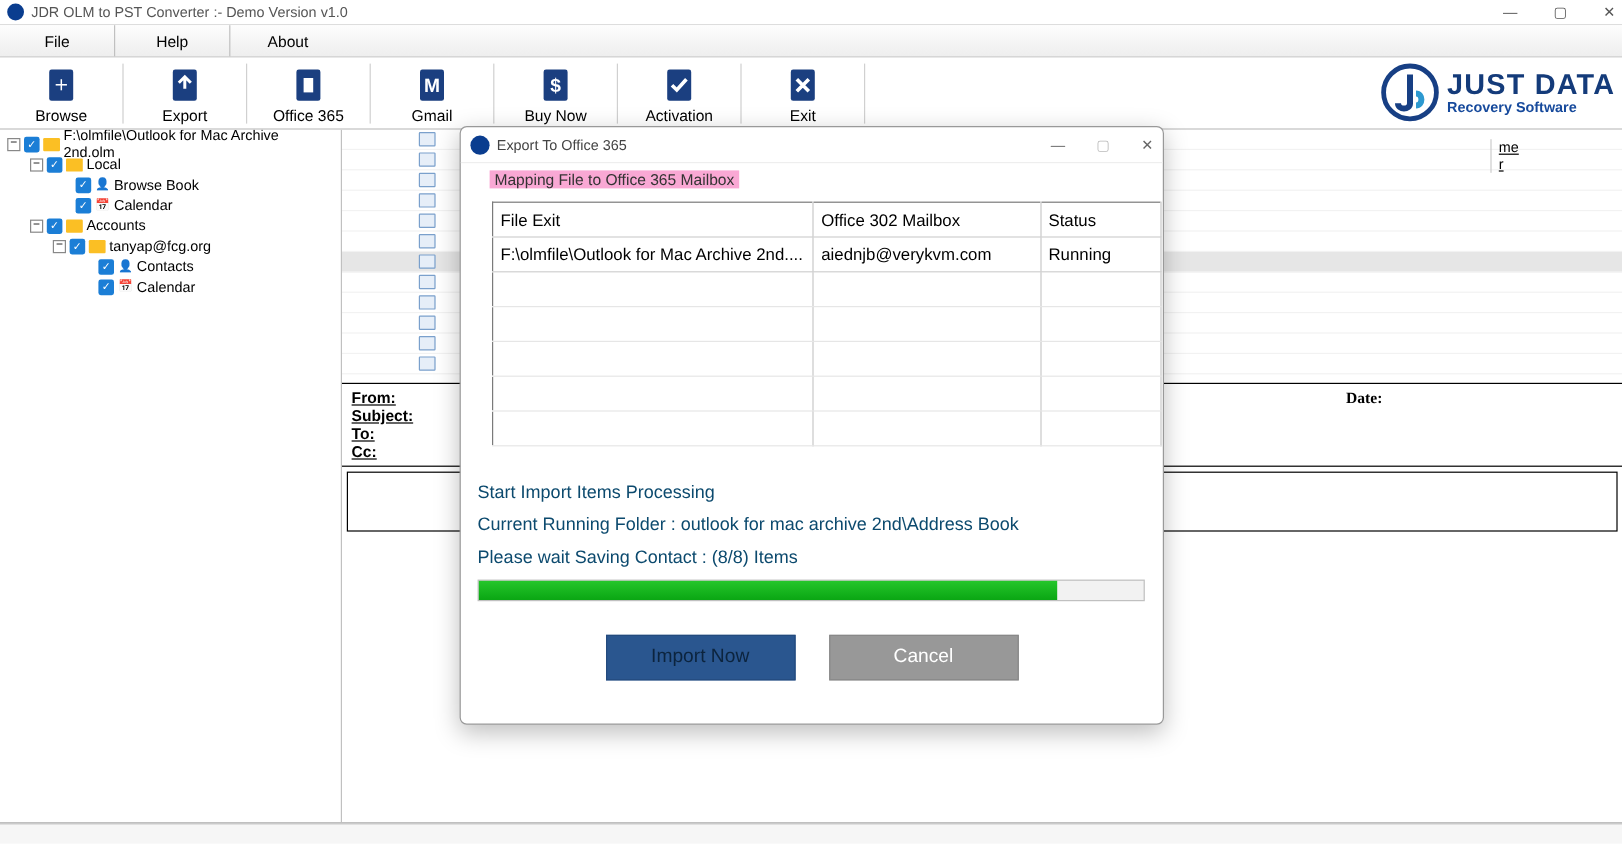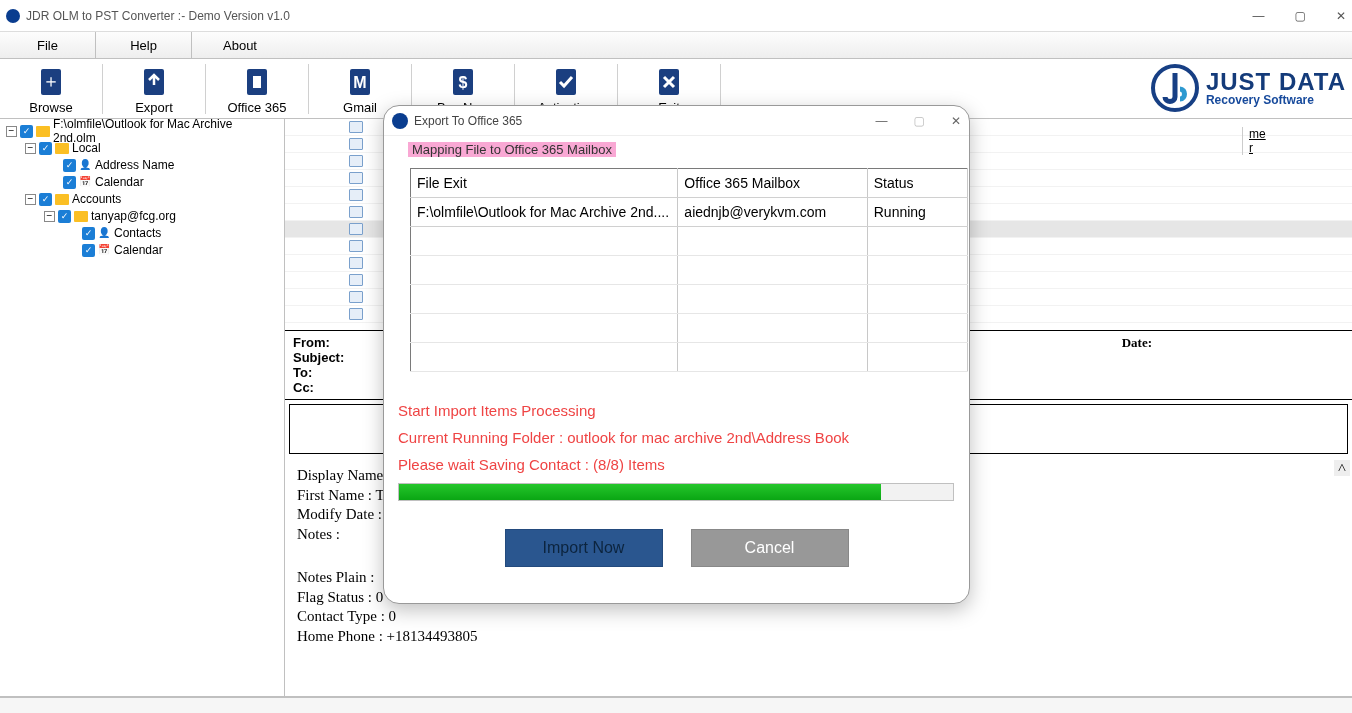--- a/index.html
+++ b/index.html
@@ -1,17 +1,17 @@
 <!DOCTYPE html>
 <html><head>
 <meta charset="utf-8">
 <style>
 * { box-sizing: border-box; margin: 0; padding: 0; }
 body { font-family: "Segoe UI", Tahoma, sans-serif; font-size: 12px; background: #fff; width: 1352px; height: 713px; overflow: hidden; }
-.titlebar { display: flex; align-items: center; height: 32px; padding: 0 6px; border-bottom: 1px solid #ddd; }
+.titlebar { display: flex; align-items: center; height: 21px; padding: 0 6px; border-bottom: 1px solid #ddd; }
 .titlebar .app-icon { width: 14px; height: 14px; background: #0a3d8f; border-radius: 50%; margin-right: 6px; position: relative; }
 .titlebar .title { color: #555; font-size: 12px; }
 .titlebar .win-controls { margin-left: auto; display: flex; gap: 30px; color: #555; }
 .menubar { display: flex; height: 27px; border-bottom: 1px solid #c0c0c0; background: linear-gradient(#fdfdfd,#eee); }
 .menubar .menu-item { width: 96px; text-align: center; line-height: 27px; border-right: 1px solid #c0c0c0; font-size: 13px; }
 .toolbar { display: flex; height: 60px; border-bottom: 1px solid #c0c0c0; background: #fff; align-items: center; position: relative; }
 .toolbar .tb-item { width: 102px; text-align: center; padding-top: 2px; }
 .toolbar .tb-sep { width: 1px; height: 50px; background: #d0d0d0; }
 .toolbar .tb-icon { width: 32px; height: 32px; margin: 2px auto 2px; display: block; }
 .toolbar .tb-label { font-size: 13px; }
@@ -29,41 +29,41 @@
 .leaf-ico { width: 13px; height: 13px; display: inline-block; text-align: center; font-size: 10px; }
 .content-pane { flex: 1; display: flex; flex-direction: column; position: relative; }
 .list-area { height: 212px; border-bottom: 1px solid #000; display: flex; }
 .list-rows { width: 100%; }
 .list-row { display: flex; height: 17px; align-items: center; border-bottom: 1px solid #f2f2f2; }
 .list-row .tiny-ico { width: 14px; height: 12px; margin-left: 64px; margin-right: 286px; background: #e6eef8; border: 1px solid #7aa0cc; border-radius: 1px; }
 .list-row.selected { background: #e6e6e6; }
 .head-right { position: absolute; right: 0; top: 8px; width: 110px; border-left: 1px solid #ccc; padding-left: 6px; font-size: 12px; text-decoration: underline; }
 .hdrs { border-bottom: 1px solid #000; padding: 4px 8px; font-size: 13px; position: relative; }
 .hdrs .line { display: flex; }
-.hdrs .lbl { font-weight: 600; width: 60px; }
+.hdrs .lbl { font-weight: 600; width: 60px; text-decoration: underline; }
 .hdrs .date-lbl { position: absolute; right: 200px; top: 4px; font-weight: 600; font-family: Liberation Serif, serif; }
 .blankbar { height: 50px; border: 1px solid #000; margin: 4px; }
 .details { padding: 8px 12px; font-size: 15px; line-height: 1.3; font-family: "Times New Roman", serif; position: relative; flex: 1; }
 .details .scroll-up { position: absolute; right: 2px; top: 2px; width: 16px; height: 16px; background: #eee; text-align: center; line-height: 14px; }
 .statusbar { height: 17px; border-top: 1px solid #c0c0c0; background: #f6f6f6; }
 
 
-.modal { position: absolute; left: 383px; top: 105px; width: 587px; height: 499px; background: #fff; border: 1px solid #999; border-radius: 16px; box-shadow: 0 6px 20px rgba(0,0,0,.25); z-index: 10; }
+.modal { position: absolute; left: 383px; top: 105px; width: 587px; height: 499px; background: #fff; border: 1px solid #999; border-radius: 6px; box-shadow: 0 6px 20px rgba(0,0,0,.25); z-index: 10; }
 .modal .mtitle { display: flex; align-items: center; height: 30px; padding: 0 8px; border-bottom: 1px solid #eee; }
 .modal .mtitle .app-icon { width: 16px; height: 16px; background: #0a3d8f; border-radius: 50%; margin-right: 6px; }
 .modal .mtitle .wctrls { margin-left: auto; display: flex; gap: 26px; color: #666; }
 .modal .mtitle .wctrls span:nth-child(2){ color: #bbb; }
 .groupbox { margin: 14px 14px 0; padding: 10px 0 10px 0; position: relative; }
 .groupbox .legend { position: absolute; top: -8px; left: 10px; background: #f9a8d4; padding: 0 4px; font-size: 13px; color: #333; }
 .maptable { margin: 8px 12px; border: 1px solid #7a7a7a; width: 558px; border-collapse: collapse; font-size: 14px; }
 .maptable th, .maptable td { text-align: left; padding: 6px 6px; border-right: 1px solid #c8c8c8; border-bottom: 1px solid #d0d0d0; height: 24px; }
 .maptable th { font-weight: 400; }
 .maptable tr.blank td { color: transparent; border-bottom: 1px solid #e6e6e6; }
 .group2 { margin: 12px 14px 0; }
-.group2 .ln { color: #ef4444; font-size: 15px; margin: 4px 0 10px; }
+.group2 .ln { color: #0c4a6e; font-size: 15px; margin: 4px 0 10px; }
 .pbar { margin: 6px 14px 0; width: 556px; height: 18px; border: 1px solid #c0c0c0; background: #f2f2f2; position: relative; }
 .pbar .fill { height: 100%; width: 87%; background: linear-gradient(#25c62b,#0aa613); }
 .mbtns { display: flex; justify-content: center; gap: 28px; margin-top: 28px; }
 .mbtns .btn { width: 158px; height: 38px; display: flex; align-items: center; justify-content: center; font-size: 16px; }
 .mbtns .primary { background: #2a568f; color: #0c243e; border: 1px solid #234a7d; }
 .mbtns .secondary { background: #989898; color: #fff; border: 1px solid #888; }
 
 svg.tb-icon { display: block; }
 </style>
 </head>
@@ -169,21 +169,21 @@
         <span class="chk">✓</span>
         <span class="folder-ico"></span>
         <span>Local</span>
       </div>
     <div class="node">
         <span class="indent"></span>
         <span class="indent"></span>
         <span class="indent"></span>
         <span class="chk">✓</span>
         <span class="leaf-ico">👤</span>
-        <span>Address Name</span>
+        <span>Browse Book</span>
       </div>
     <div class="node">
         <span class="indent"></span>
         <span class="indent"></span>
         <span class="indent"></span>
         <span class="chk">✓</span>
         <span class="leaf-ico">📅</span>
         <span>Calendar</span>
       </div>
     <div class="node">
@@ -278,32 +278,20 @@
           <span class="lbl">To:</span>
         </div>
       <div class="line">
           <span class="lbl">Cc:</span>
         </div>
       <span class="date-lbl">Date:</span>
     </div>
 
     <div class="blankbar"></div>
 
-    <div class="details">
-      <div>Display Name</div>
-      <div>First Name : T</div>
-      <div>Modify Date :</div>
-      <div>Notes :</div>
-      <div style="height:24px"></div>
-      <div>Notes Plain :</div>
-      <div>Flag Status : 0</div>
-      <div>Contact Type : 0</div>
-      <div>Home Phone : +18134493805</div>
-      <div class="scroll-up">˄</div>
-    </div>
   </div>
 </div>
 <div class="statusbar"></div>
 
 <div class="modal">
   <div class="mtitle">
     <span class="app-icon"></span>
     <span style="color:#444">Export To Office 365</span>
     <div class="wctrls">
       <span>—</span>
@@ -311,21 +299,21 @@
       <span>✕</span>
     </div>
   </div>
 
   <div class="groupbox">
     <span class="legend">Mapping File to Office 365 Mailbox</span>
     <table class="maptable">
       <tbody>
           <tr>
         <th style="width:48%">File Exit</th>
-        <th style="width:34%">Office 365 Mailbox</th>
+        <th style="width:34%">Office 302 Mailbox</th>
         <th>Status</th>
       </tr>
       <tr>
         <td>F:\olmfile\Outlook for Mac Archive 2nd....</td>
         <td>aiednjb@verykvm.com</td>
         <td>Running</td>
       </tr>
       <tr class="blank">
             <td>.</td>
             <td></td>

